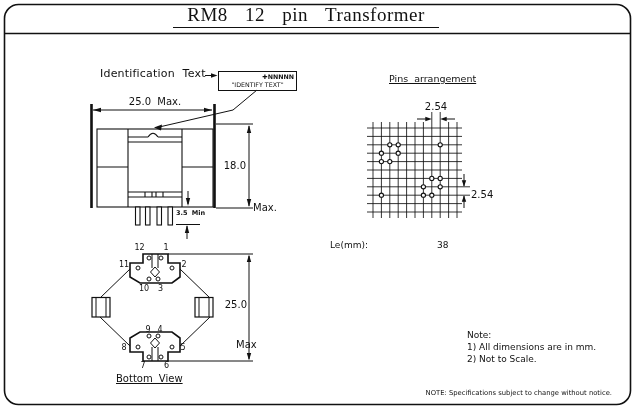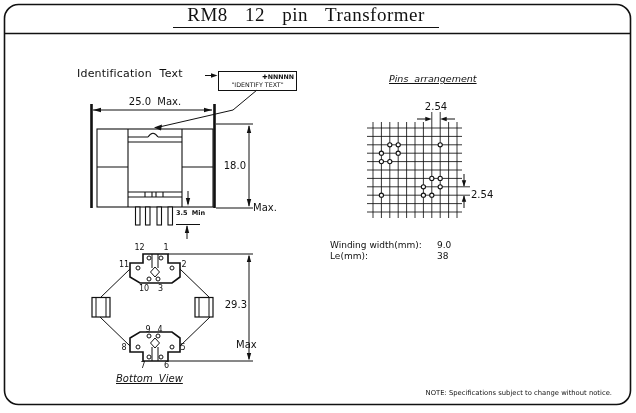--- a/index.html
+++ b/index.html
@@ -4,22 +4,22 @@
 <style>
   html,body{margin:0;padding:0;background:#fff;}
   #page{position:relative;width:636px;height:413px;background:#fff;overflow:hidden;
         font-family:"DejaVu Sans","Liberation Sans",sans-serif;color:#111;}
   .abs{position:absolute;white-space:nowrap;}
   #title-wrap{top:4px;left:0;width:612px;text-align:center;}
   #title{display:inline-block;font-family:"Liberation Serif","DejaVu Serif",serif;
          font-size:19px;letter-spacing:.5px;word-spacing:12px;
          border-bottom:1.6px solid #111;padding:0 14px 1px 14px;}
   .dim{font-size:10px;}
-  .underlined{text-decoration:underline;font-style:italic;}
-  #id-label{left:77px;top:67px;font-size:11px;word-spacing:4px;letter-spacing:.2px;}
+  .underlined{text-decoration:underline;}
+  #id-label{left:100px;top:67px;font-size:11px;word-spacing:4px;letter-spacing:.2px;}
   #id-box{left:218px;top:71px;width:77px;height:18px;border:1px solid #111;
           font-size:6.3px;line-height:8px;}
   #id-box .l1{display:block;text-align:right;padding:1px 2px 0 0;font-weight:bold;}
   #id-box .l2{display:block;text-align:center;}
   #dim-25-front{left:110px;top:96px;width:90px;text-align:center;word-spacing:3px;}
   #dim-18-val{left:215px;top:160px;width:31px;text-align:right;}
   #dim-18-unit{left:253px;top:160px;margin-top:42px;}
   #dim-35{left:176px;top:209px;font-size:6.5px;font-weight:bold;word-spacing:2px;}
   #pins-heading{left:389px;top:73px;font-size:9.5px;word-spacing:3px;}
   #pitch-h{left:412px;top:101px;width:48px;text-align:center;}
@@ -161,41 +161,42 @@
   <span class="abs dim" id="dim-18-val">18.0</span>
   <span class="abs dim" id="dim-18-unit">Max.</span>
   <span class="abs" id="dim-35">3.5 Min</span>
 
   <span class="abs underlined" id="pins-heading">Pins arrangement</span>
   <span class="abs dim" id="pitch-h">2.54</span>
   <span class="abs dim" id="pitch-v">2.54</span>
 
   <div class="abs" id="specs">
     <div class="spec-row">
-      <span>Winding width(mm):</span>
-      <span class="spec-val">9.0</span>
-    </div>
-    <div class="spec-row">
       <span>Le(mm):</span>
       <span class="spec-val">38</span>
     </div>
   </div>
 
+  <div class="abs" id="note-block">
+    <div>Note:</div>
+    <div>1) All dimensions are in mm.</div>
+    <div>2) Not to Scale.</div>
+  </div>
 
   <span class="abs pin-num" style="left:132.5px;top:243px;">12</span>
   <span class="abs pin-num" style="left:159px;top:243px;">1</span>
   <span class="abs pin-num" style="left:117px;top:260px;">11</span>
   <span class="abs pin-num" style="left:177px;top:260px;">2</span>
   <span class="abs pin-num" style="left:137px;top:284px;">10</span>
   <span class="abs pin-num" style="left:153.5px;top:284px;">3</span>
   <span class="abs pin-num" style="left:141px;top:325px;">9</span>
   <span class="abs pin-num" style="left:153px;top:325px;">4</span>
   <span class="abs pin-num" style="left:117px;top:343px;">8</span>
   <span class="abs pin-num" style="left:176px;top:343px;">5</span>
   <span class="abs pin-num" style="left:136px;top:361px;">7</span>
   <span class="abs pin-num" style="left:159.5px;top:361px;">6</span>
 
-  <span class="abs dim" id="dim-25-bv-val">29.3</span>
+  <span class="abs dim" id="dim-25-bv-val">25.0</span>
   <span class="abs dim" id="dim-25-bv-unit">Max</span>
   <span class="abs underlined" id="bv-label">Bottom View</span>
 
   <span class="abs" id="footer">NOTE: Specifications subject to change without notice.</span>
 </div>
 
 </body></html>

